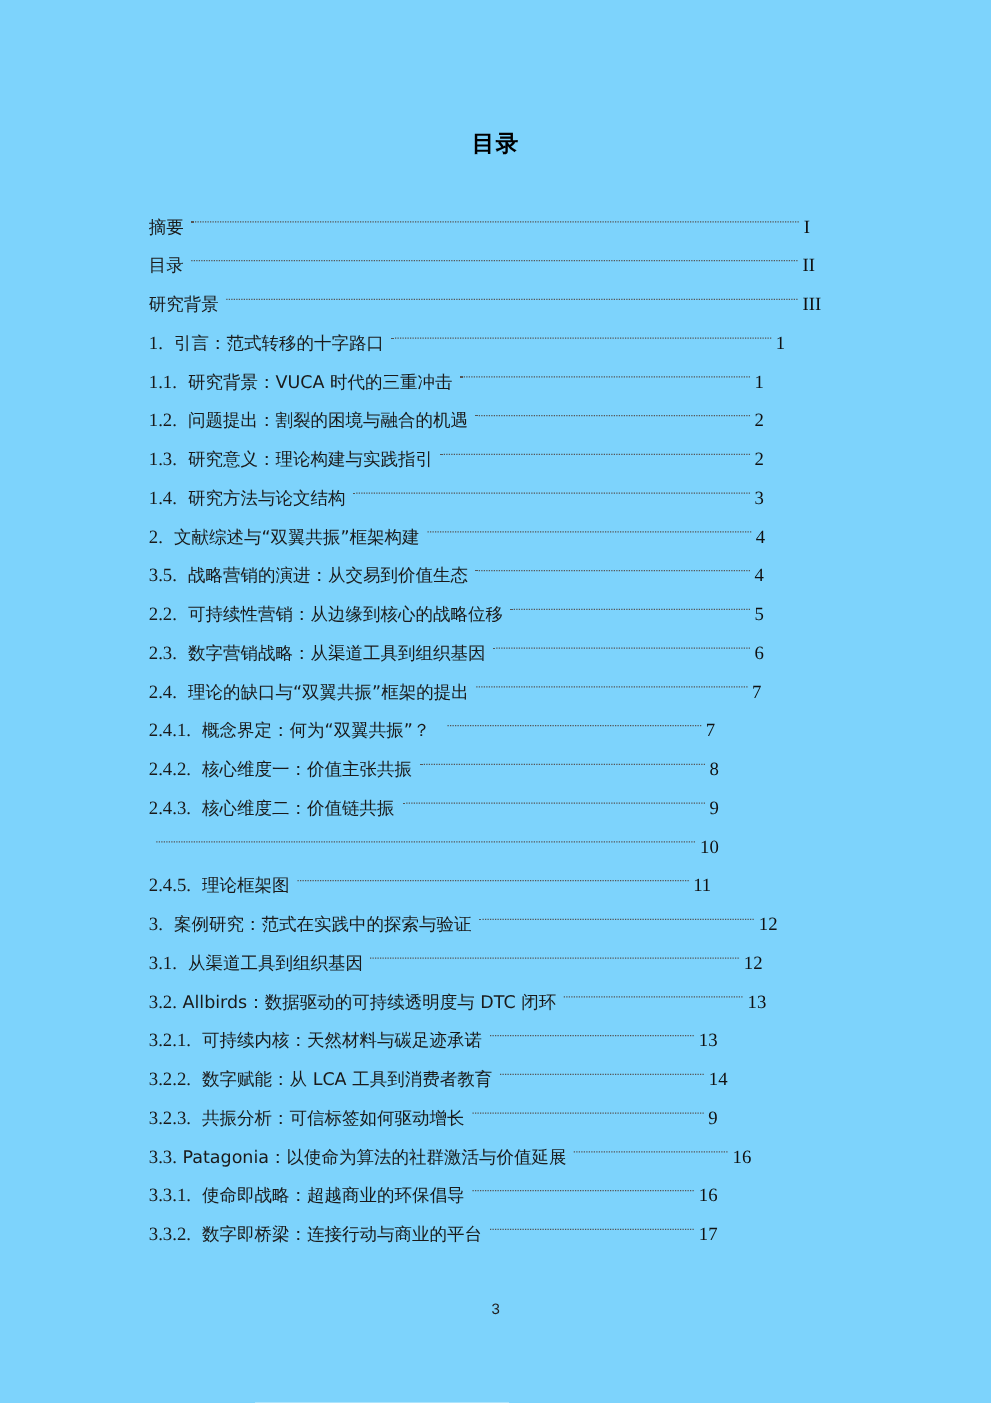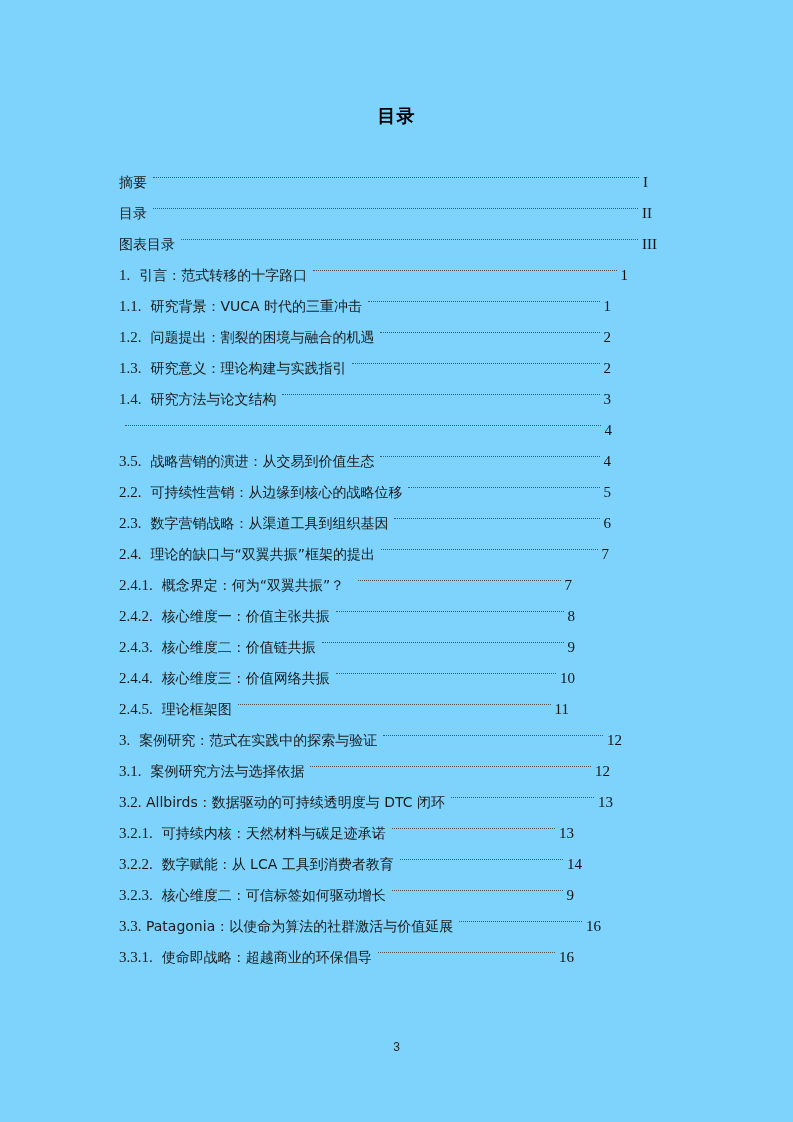--- a/index.html
+++ b/index.html
@@ -99,21 +99,21 @@
         <span class="toc-label"><span>摘要</span></span>
         <span class="toc-leader"></span>
         <span class="toc-page">I</span>
       </li>
     <li class="toc-row" style="width:533px">
         <span class="toc-label"><span>目录</span></span>
         <span class="toc-leader"></span>
         <span class="toc-page">II</span>
       </li>
     <li class="toc-row" style="width:538px">
-        <span class="toc-label"><span>图表目录</span></span>
+        <span class="toc-label"><span>研究背景</span></span>
         <span class="toc-leader"></span>
         <span class="toc-page">III</span>
       </li>
 
     <li class="toc-row" style="width:509px">
         <span class="toc-label"><span class="num">1.</span>&nbsp;&nbsp;<span>引言：范式转移的十字路口</span></span>
         <span class="toc-leader"></span>
         <span class="toc-page">1</span>
       </li>
     <li class="toc-row" style="width:492px">
@@ -131,20 +131,21 @@
         <span class="toc-leader"></span>
         <span class="toc-page">2</span>
       </li>
     <li class="toc-row" style="width:492px">
         <span class="toc-label"><span class="num">1.4.</span>&nbsp;&nbsp;<span>研究方法与论文结构</span></span>
         <span class="toc-leader"></span>
         <span class="toc-page">3</span>
       </li>
 
     <li class="toc-row" style="width:493px">
+        <span class="toc-label"><span class="num">2.</span>&nbsp;&nbsp;<span>文献综述与“双翼共振”框架构建</span></span>
         <span class="toc-leader"></span>
         <span class="toc-page">4</span>
       </li>
     <li class="toc-row" style="width:492px">
         <span class="toc-label"><span class="num">3.5.</span>&nbsp;&nbsp;<span>战略营销的演进：从交易到价值生态</span></span>
         <span class="toc-leader"></span>
         <span class="toc-page">4</span>
       </li>
     <li class="toc-row" style="width:492px">
         <span class="toc-label"><span class="num">2.2.</span>&nbsp;&nbsp;<span>可持续性营销：从边缘到核心的战略位移</span></span>
@@ -171,67 +172,71 @@
         <span class="toc-label"><span class="num">2.4.2.</span>&nbsp;&nbsp;<span>核心维度一：价值主张共振</span></span>
         <span class="toc-leader"></span>
         <span class="toc-page">8</span>
       </li>
     <li class="toc-row" style="width:456px">
         <span class="toc-label"><span class="num">2.4.3.</span>&nbsp;&nbsp;<span>核心维度二：价值链共振</span></span>
         <span class="toc-leader"></span>
         <span class="toc-page">9</span>
       </li>
     <li class="toc-row" style="width:456px">
-        <span class="toc-label"><span class="num">2.4.4.</span>&nbsp;&nbsp;<span>核心维度三：价值网络共振</span></span>
         <span class="toc-leader"></span>
         <span class="toc-page">10</span>
       </li>
     <li class="toc-row" style="width:450px">
         <span class="toc-label"><span class="num">2.4.5.</span>&nbsp;&nbsp;<span>理论框架图</span></span>
         <span class="toc-leader"></span>
         <span class="toc-page">11</span>
       </li>
 
     <li class="toc-row" style="width:503px">
         <span class="toc-label"><span class="num">3.</span>&nbsp;&nbsp;<span>案例研究：范式在实践中的探索与验证</span></span>
         <span class="toc-leader"></span>
         <span class="toc-page">12</span>
       </li>
     <li class="toc-row" style="width:491px">
-        <span class="toc-label"><span class="num">3.1.</span>&nbsp;&nbsp;<span>案例研究方法与选择依据</span></span>
+        <span class="toc-label"><span class="num">3.1.</span>&nbsp;&nbsp;<span>从渠道工具到组织基因</span></span>
         <span class="toc-leader"></span>
         <span class="toc-page">12</span>
       </li>
     <li class="toc-row" style="width:494px">
         <span class="toc-label"><span class="num">3.2.</span>&nbsp;<span>Allbirds：数据驱动的可持续透明度与 DTC 闭环</span></span>
         <span class="toc-leader"></span>
         <span class="toc-page">13</span>
       </li>
     <li class="toc-row" style="width:455px">
         <span class="toc-label"><span class="num">3.2.1.</span>&nbsp;&nbsp;<span>可持续内核：天然材料与碳足迹承诺</span></span>
         <span class="toc-leader"></span>
         <span class="toc-page">13</span>
       </li>
     <li class="toc-row" style="width:463px">
         <span class="toc-label"><span class="num">3.2.2.</span>&nbsp;&nbsp;<span>数字赋能：从 LCA 工具到消费者教育</span></span>
         <span class="toc-leader"></span>
         <span class="toc-page">14</span>
       </li>
     <li class="toc-row" style="width:455px">
-        <span class="toc-label"><span class="num">3.2.3.</span>&nbsp;&nbsp;<span>核心维度二：可信标签如何驱动增长</span></span>
+        <span class="toc-label"><span class="num">3.2.3.</span>&nbsp;&nbsp;<span>共振分析：可信标签如何驱动增长</span></span>
         <span class="toc-leader"></span>
         <span class="toc-page">9</span>
       </li>
     <li class="toc-row" style="width:482px">
         <span class="toc-label"><span class="num">3.3.</span>&nbsp;<span>Patagonia：以使命为算法的社群激活与价值延展</span></span>
         <span class="toc-leader"></span>
         <span class="toc-page">16</span>
       </li>
     <li class="toc-row" style="width:455px">
         <span class="toc-label"><span class="num">3.3.1.</span>&nbsp;&nbsp;<span>使命即战略：超越商业的环保倡导</span></span>
         <span class="toc-leader"></span>
         <span class="toc-page">16</span>
       </li>
+    <li class="toc-row" style="width:455px">
+        <span class="toc-label"><span class="num">3.3.2.</span>&nbsp;&nbsp;<span>数字即桥梁：连接行动与商业的平台</span></span>
+        <span class="toc-leader"></span>
+        <span class="toc-page">17</span>
+      </li>
   </ul>
 
   <div class="page-number">3</div>
 
 </div>
 
 </body></html>

